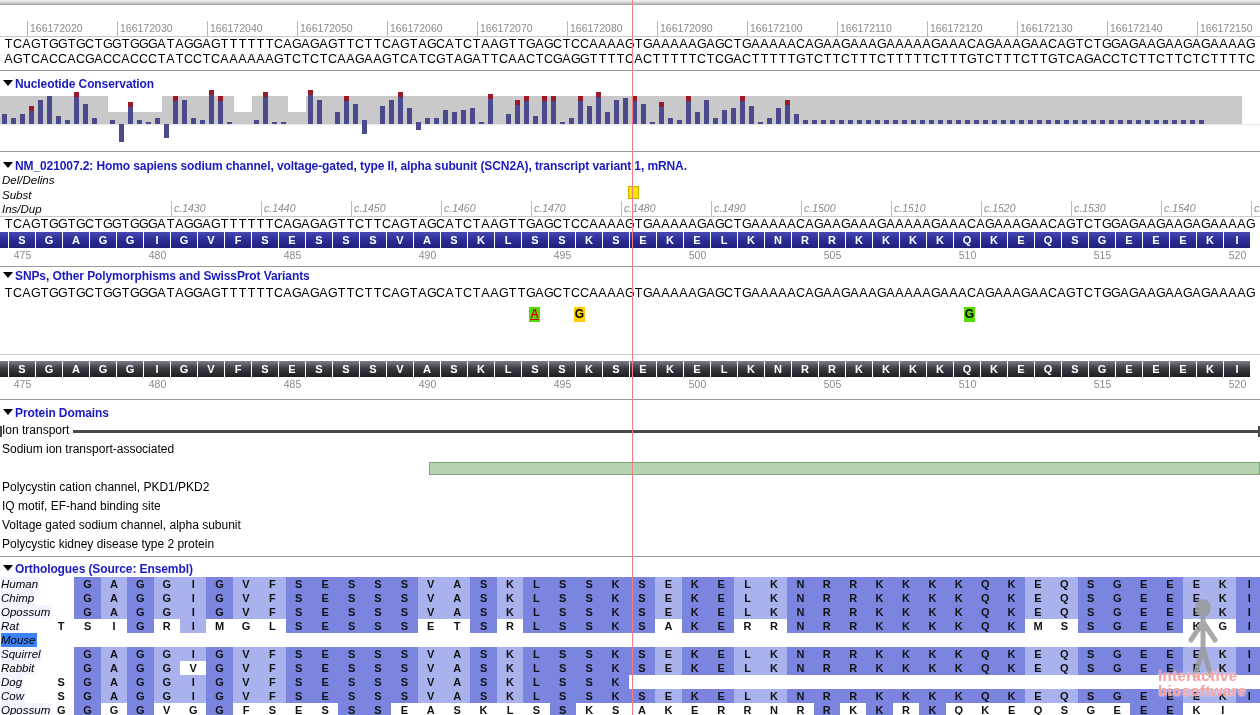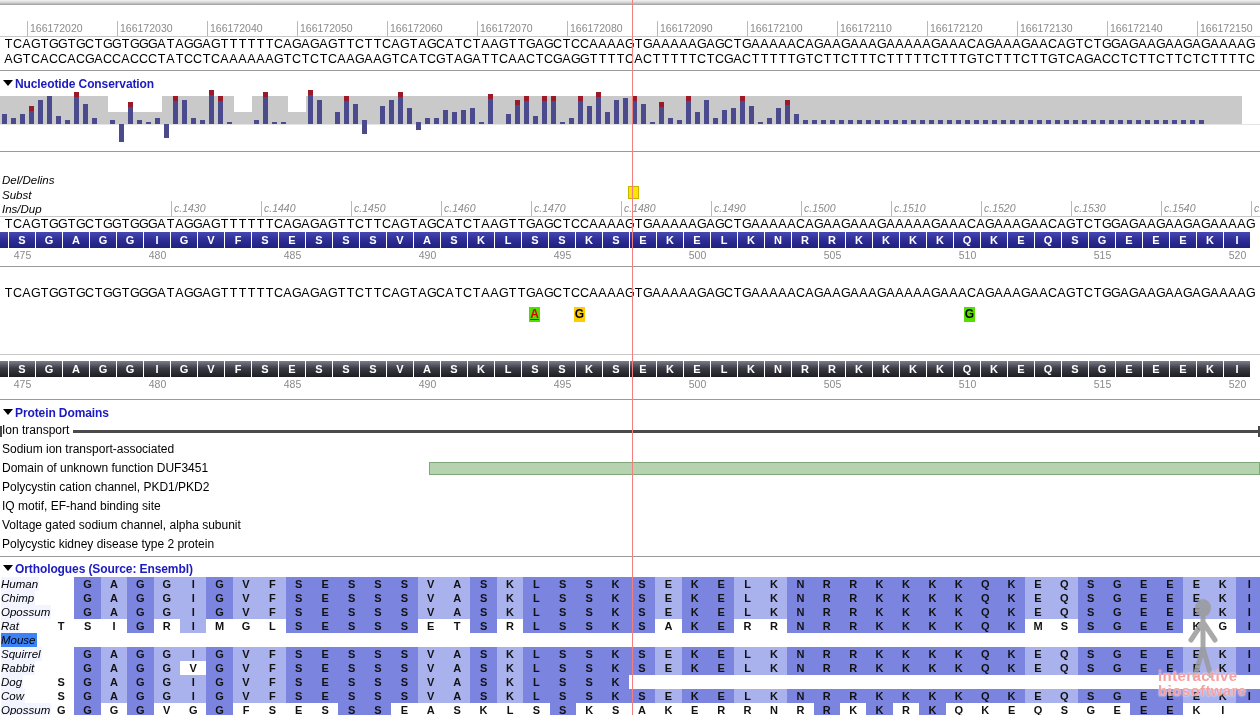--- a/index.html
+++ b/index.html
@@ -481,20 +481,24 @@
       <div class="bar" style="left: 1190px; bottom: 18px; height: 4px; background: rgb(74, 74, 140);"></div>
       <div class="bg" style="left: 1197px; bottom: 18px; height: 28px; position: absolute; background: rgb(201, 201, 201);"></div>
       <div class="bar" style="left: 1199px; bottom: 18px; height: 4px; background: rgb(74, 74, 140);"></div>
       <div class="bg" style="left: 1206px; bottom: 18px; height: 28px; position: absolute; background: rgb(201, 201, 201);"></div>
       <div class="bg" style="left: 1215px; bottom: 18px; height: 28px; position: absolute; background: rgb(201, 201, 201);"></div>
       <div class="bg" style="left: 1224px; bottom: 18px; height: 28px; position: absolute; background: rgb(201, 201, 201);"></div>
       <div class="bg" style="left: 1233px; bottom: 18px; height: 28px; position: absolute; background: rgb(201, 201, 201);"></div>
     </div>
   <div class="hrule" style="top:151px; background:#9a9a9a;"></div>
 
+  <div class="sec-head" style="top:159px;">
+    <span class="tri"></span>
+    <span>NM_021007.2: Homo sapiens sodium channel, voltage-gated, type II, alpha subunit (SCN2A), transcript variant 1, mRNA.</span>
+  </div>
 
   <div class="lane-label" style="top:174px;">Del/Delins</div>
   <div class="lane-label" style="top:189px;">Subst</div>
   <div class="lane-label" style="top:203px;">Ins/Dup</div>
   <div class="vmark" id="subst-marker" style="top: 186px; left: 628px; background: rgb(255, 228, 0); border: 1px solid rgb(200, 180, 0);"></div>
 
   <div class="ruler italic" id="cdna-ruler" style="top:201px;">
       <div class="tickline" style="left: 171px;"></div>
       <div class="ticklbl" style="left: 171px;">c.1430</div>
       <div class="tickline" style="left: 261px;"></div>
@@ -580,20 +584,24 @@
       <div class="n" style="left: 401px; width: 53px;">490</div>
       <div class="n" style="left: 536px; width: 53px;">495</div>
       <div class="n" style="left: 671px; width: 53px;">500</div>
       <div class="n" style="left: 806px; width: 53px;">505</div>
       <div class="n" style="left: 941px; width: 53px;">510</div>
       <div class="n" style="left: 1076px; width: 53px;">515</div>
       <div class="n" style="left: 1211px; width: 53px;">520</div>
     </div>
   <div class="hrule" style="top:266px; background:#9a9a9a;"></div>
 
+  <div class="sec-head" style="top:269px;">
+    <span class="tri"></span>
+    <span>SNPs, Other Polymorphisms and SwissProt Variants</span>
+  </div>
   <div class="seqrow" id="snp-seq" style="top: 286px; padding-left: 0px;"><span class="b">T</span><span class="b">C</span><span class="b">A</span><span class="b">G</span><span class="b">T</span><span class="b">G</span><span class="b">G</span><span class="b">T</span><span class="b">G</span><span class="b">C</span><span class="b">T</span><span class="b">G</span><span class="b">G</span><span class="b">T</span><span class="b">G</span><span class="b">G</span><span class="b">G</span><span class="b">A</span><span class="b">T</span><span class="b">A</span><span class="b">G</span><span class="b">G</span><span class="b">A</span><span class="b">G</span><span class="b">T</span><span class="b">T</span><span class="b">T</span><span class="b">T</span><span class="b">T</span><span class="b">T</span><span class="b">C</span><span class="b">A</span><span class="b">G</span><span class="b">A</span><span class="b">G</span><span class="b">A</span><span class="b">G</span><span class="b">T</span><span class="b">T</span><span class="b">C</span><span class="b">T</span><span class="b">T</span><span class="b">C</span><span class="b">A</span><span class="b">G</span><span class="b">T</span><span class="b">A</span><span class="b">G</span><span class="b">C</span><span class="b">A</span><span class="b">T</span><span class="b">C</span><span class="b">T</span><span class="b">A</span><span class="b">A</span><span class="b">G</span><span class="b">T</span><span class="b">T</span><span class="b">G</span><span class="b">A</span><span class="b">G</span><span class="b">C</span><span class="b">T</span><span class="b">C</span><span class="b">C</span><span class="b">A</span><span class="b">A</span><span class="b">A</span><span class="b">A</span><span class="b">G</span><span class="b">T</span><span class="b">G</span><span class="b">A</span><span class="b">A</span><span class="b">A</span><span class="b">A</span><span class="b">A</span><span class="b">G</span><span class="b">A</span><span class="b">G</span><span class="b">C</span><span class="b">T</span><span class="b">G</span><span class="b">A</span><span class="b">A</span><span class="b">A</span><span class="b">A</span><span class="b">A</span><span class="b">C</span><span class="b">A</span><span class="b">G</span><span class="b">A</span><span class="b">A</span><span class="b">G</span><span class="b">A</span><span class="b">A</span><span class="b">A</span><span class="b">G</span><span class="b">A</span><span class="b">A</span><span class="b">A</span><span class="b">A</span><span class="b">A</span><span class="b">G</span><span class="b">A</span><span class="b">A</span><span class="b">A</span><span class="b">C</span><span class="b">A</span><span class="b">G</span><span class="b">A</span><span class="b">A</span><span class="b">A</span><span class="b">G</span><span class="b">A</span><span class="b">A</span><span class="b">C</span><span class="b">A</span><span class="b">G</span><span class="b">T</span><span class="b">C</span><span class="b">T</span><span class="b">G</span><span class="b">G</span><span class="b">A</span><span class="b">G</span><span class="b">A</span><span class="b">A</span><span class="b">G</span><span class="b">A</span><span class="b">A</span><span class="b">G</span><span class="b">A</span><span class="b">G</span><span class="b">A</span><span class="b">A</span><span class="b">A</span><span class="b">A</span><span class="b">G</span></div>
   <div id="snp-glyphs">
       <div class="snp" style="left: 529px; top: 307px; background: rgb(85, 221, 0); color: rgb(221, 0, 0); text-decoration: underline;">A</div>
       <div class="snp" style="left: 574px; top: 307px; background: rgb(255, 204, 0); color: rgb(0, 0, 0);">G</div>
       <div class="snp" style="left: 964px; top: 307px; background: rgb(85, 221, 0); color: rgb(0, 0, 0);">G</div>
     </div>
   <div class="hrule" style="top:354px;"></div>
   <div class="aarow dark" id="aa-row-2" style="top:361px;">
       <div class="aa" style="left: -18px; width: 27px;">F</div>
       <div class="aa" style="left: 9px; width: 27px;">S</div>
@@ -667,21 +675,20 @@
           <span class="capl"></span>
           <span class="capr"></span>
         </div>
         <div class="dom-name">Ion transport</div>
       </div>
       <div class="dom-row" style="top: 440px;">
         <div class="dom-name">Sodium ion transport-associated</div>
       </div>
       <div class="dom-row" style="top: 459px;">
         <div class="dom-bar" style="left: 429px; width: 831px;"></div>
-        <div class="dom-name">Domain of unknown function DUF3451</div>
       </div>
       <div class="dom-row" style="top: 478px;">
         <div class="dom-name">Polycystin cation channel, PKD1/PKD2</div>
       </div>
       <div class="dom-row" style="top: 497px;">
         <div class="dom-name">IQ motif, EF-hand binding site</div>
       </div>
       <div class="dom-row" style="top: 516px;">
         <div class="dom-name">Voltage gated sodium channel, alpha subunit</div>
       </div>

